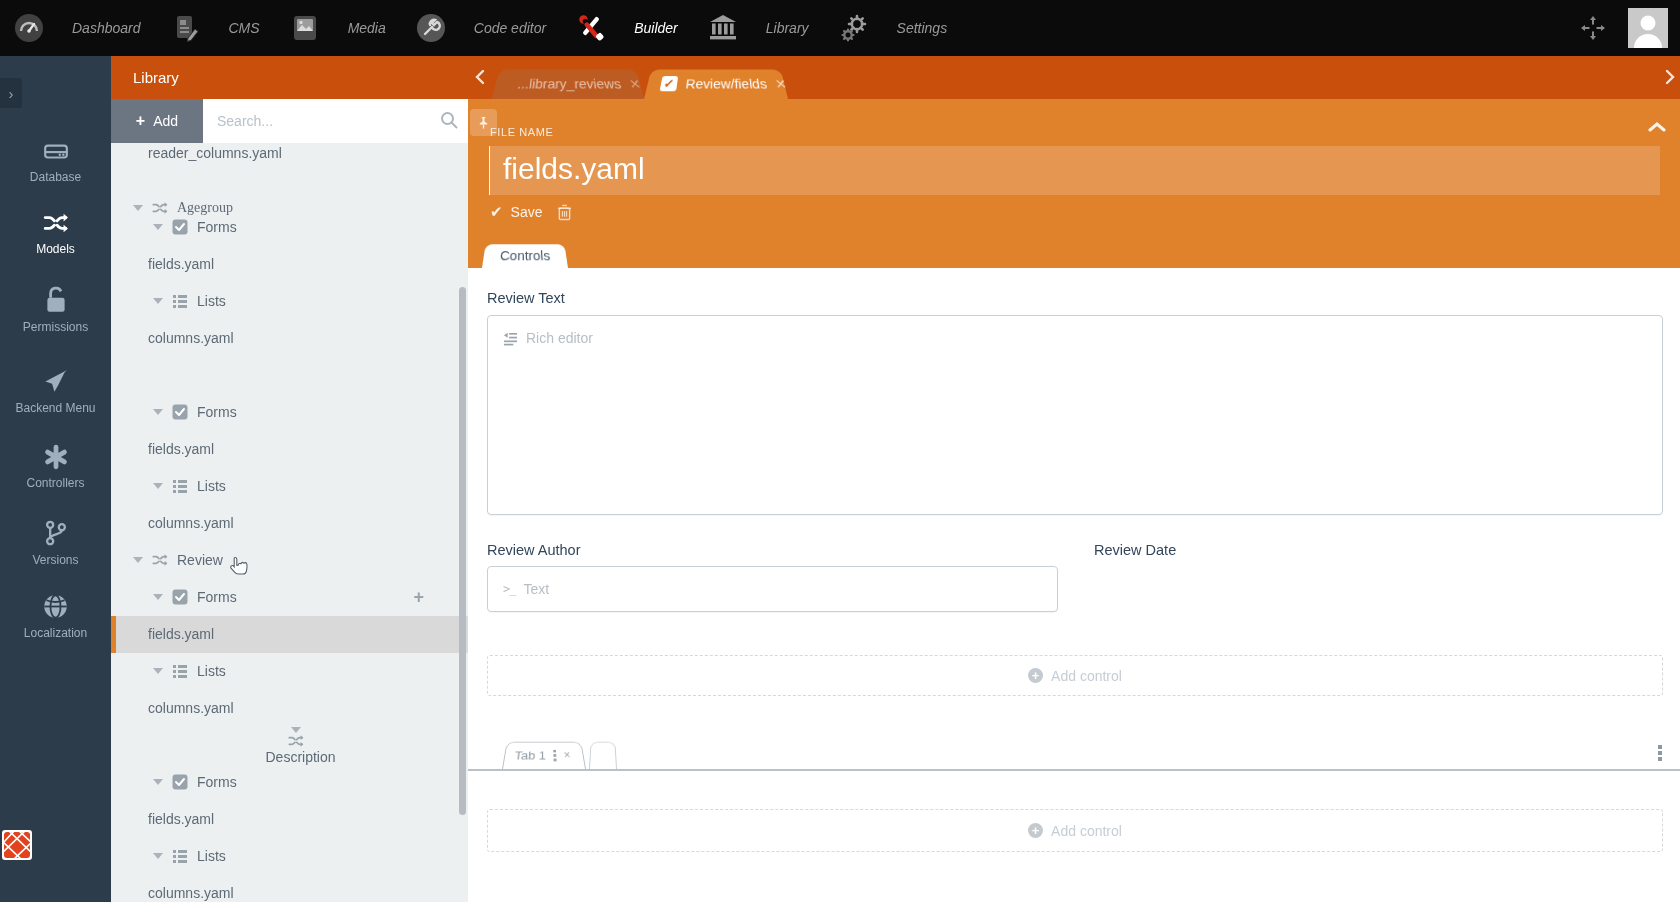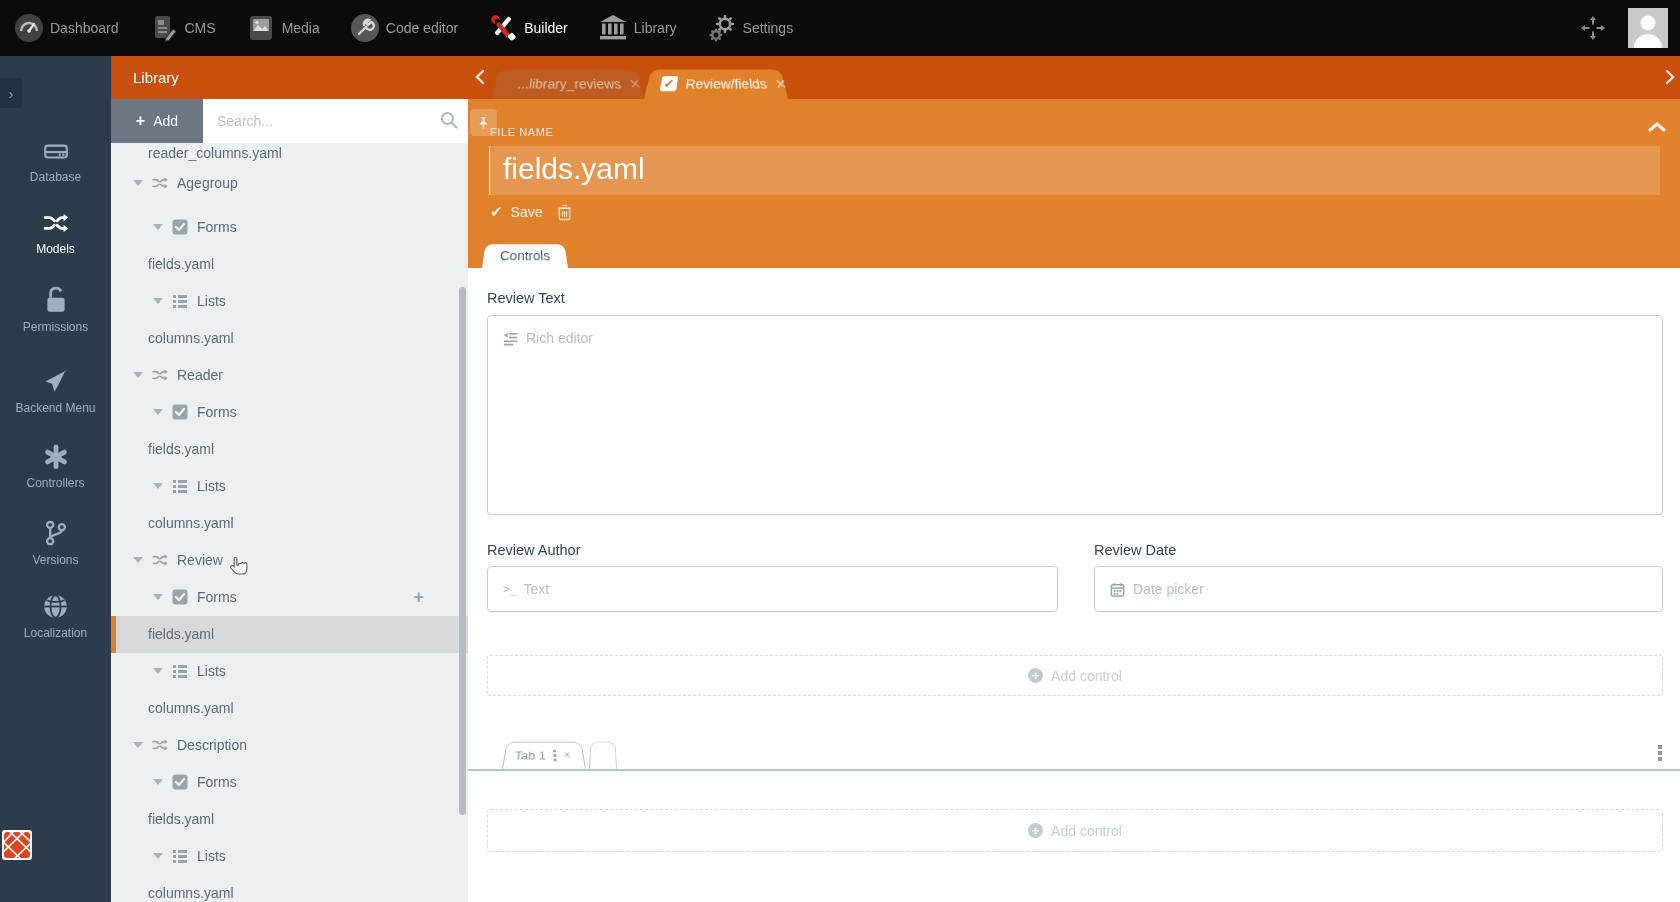--- a/index.html
+++ b/index.html
@@ -3,21 +3,21 @@
 <meta charset="utf-8">
 <style>
   * { margin:0; padding:0; box-sizing:border-box; }
   html,body { width:1680px; height:902px; overflow:hidden; background:#fff;
               font-family:"Liberation Sans", sans-serif; }
   .stage { position:relative; width:1680px; height:902px; }
 
   
   .topnav { position:absolute; left:0; top:0; width:1680px; height:56px; background:#0b0b0b;
             display:flex; align-items:center; padding-left:14px; }
-  .navitem { display:flex; align-items:center; gap:6px; margin-right:30px; cursor:pointer; }
+  .navitem { display:flex; align-items:center; gap:28px; margin-right:30px; cursor:pointer;font-style:italic; }
   .navitem .nlabel { font-size:14px; color:#9a9a9a; }
   .navitem.active .nlabel { color:#ffffff; }
   .nicon { width:30px; height:30px; flex:0 0 30px; }
   .nav-right { position:absolute; right:0; top:0; height:56px; display:flex; align-items:center; gap:22px; padding-right:12px; }
   .avatar { width:40px; height:40px; background:#c9c9c9; }
 
   
   .sidebar { position:absolute; left:0; top:56px; width:111px; height:846px; background:#2d3c4b; }
   .collapse-btn { position:absolute; left:0; top:22px; width:22px; height:30px; background:#24323f;
                   color:#93a5b4; font-size:15px; display:flex; align-items:center; justify-content:center;
@@ -353,21 +353,21 @@
           <use href="#i-search" style="color:#aeb6bd"></use>
         </svg>
       </div>
     </div>
     <div class="tree" id="tree">
         <div class="trow lvl3" style="top: -8.5px;">
 
       <span class="tlabel">reader_columns.yaml</span>
 
     </div>
-        <div class="trow lvl1" style="top: 21px;">
+        <div class="trow lvl1" style="top: 46px; font-family: Liberation Serif, serif;">
       <span class="caret"></span>
       <svg class="ticon" width="16" height="16" viewBox="0 0 16 16" style="color: rgb(152, 163, 172);">
             <use href="#i-shuffle"></use>
           </svg>
       <span class="tlabel">Agegroup</span>
 
     </div>
         <div class="trow lvl2" style="top: 65.5px;">
       <span class="caret"></span>
       <svg class="ticon" width="16" height="16" viewBox="0 0 16 16" style="color: rgb(152, 163, 172);">
@@ -385,28 +385,20 @@
       <span class="caret"></span>
       <svg class="ticon" width="16" height="16" viewBox="0 0 16 16" style="color: rgb(152, 163, 172);">
             <use href="#i-list"></use>
           </svg>
       <span class="tlabel">Lists</span>
 
     </div>
         <div class="trow lvl3" style="top: 176.5px;">
 
       <span class="tlabel">columns.yaml</span>
-
-    </div>
-        <div class="trow lvl1" style="top: 213.5px;">
-      <span class="caret"></span>
-      <svg class="ticon" width="16" height="16" viewBox="0 0 16 16" style="color: rgb(152, 163, 172);">
-            <use href="#i-shuffle"></use>
-          </svg>
-      <span class="tlabel">Reader</span>
 
     </div>
         <div class="trow lvl2" style="top: 250.5px;">
       <span class="caret"></span>
       <svg class="ticon" width="16" height="16" viewBox="0 0 16 16" style="color: rgb(152, 163, 172);">
             <use href="#i-checksq"></use>
           </svg>
       <span class="tlabel">Forms</span>
 
     </div>
@@ -455,21 +447,21 @@
             <use href="#i-list"></use>
           </svg>
       <span class="tlabel">Lists</span>
 
     </div>
         <div class="trow lvl3" style="top: 546.5px;">
 
       <span class="tlabel">columns.yaml</span>
 
     </div>
-        <div class="trow lvl1" style="top: 583.5px;">
+        <div class="trow lvl1" style="top: 583.5px; flex-direction: column;">
       <span class="caret"></span>
       <svg class="ticon" width="16" height="16" viewBox="0 0 16 16" style="color: rgb(152, 163, 172);">
             <use href="#i-shuffle"></use>
           </svg>
       <span class="tlabel">Description</span>
 
     </div>
         <div class="trow lvl2" style="top: 620.5px;">
       <span class="caret"></span>
       <svg class="ticon" width="16" height="16" viewBox="0 0 16 16" style="color: rgb(152, 163, 172);">
@@ -565,28 +557,20 @@
 
       <div class="flabel" style="left:19px; top:274px">Review Author</div>
       <div class="fbox" style="left:19px; top:298px; width:571px; height:46px">
         <div class="fplaceholder">
           <span class="term-glyph">&gt;_</span>
           <span>Text</span>
         </div>
       </div>
 
       <div class="flabel" style="left:626px; top:274px">Review Date</div>
-      <div class="fbox" style="left:626px; top:298px; width:569px; height:46px">
-        <div class="fplaceholder">
-          <svg width="15" height="15" viewBox="0 0 16 16" style="color:#9aa4ad">
-              <use href="#i-cal"></use>
-            </svg>
-          <span>Date picker</span>
-        </div>
-      </div>
 
       <div class="addctl" style="left:19px; top:387px; width:1176px; height:41px">
         <span class="pluscirc">+</span>
         <span>Add control</span>
       </div>
 
       <div class="subtab" style="left:34px; width:84px">
         <span class="stlbl">Tab 1</span>
         <span class="kebab-s">
             <i></i>

